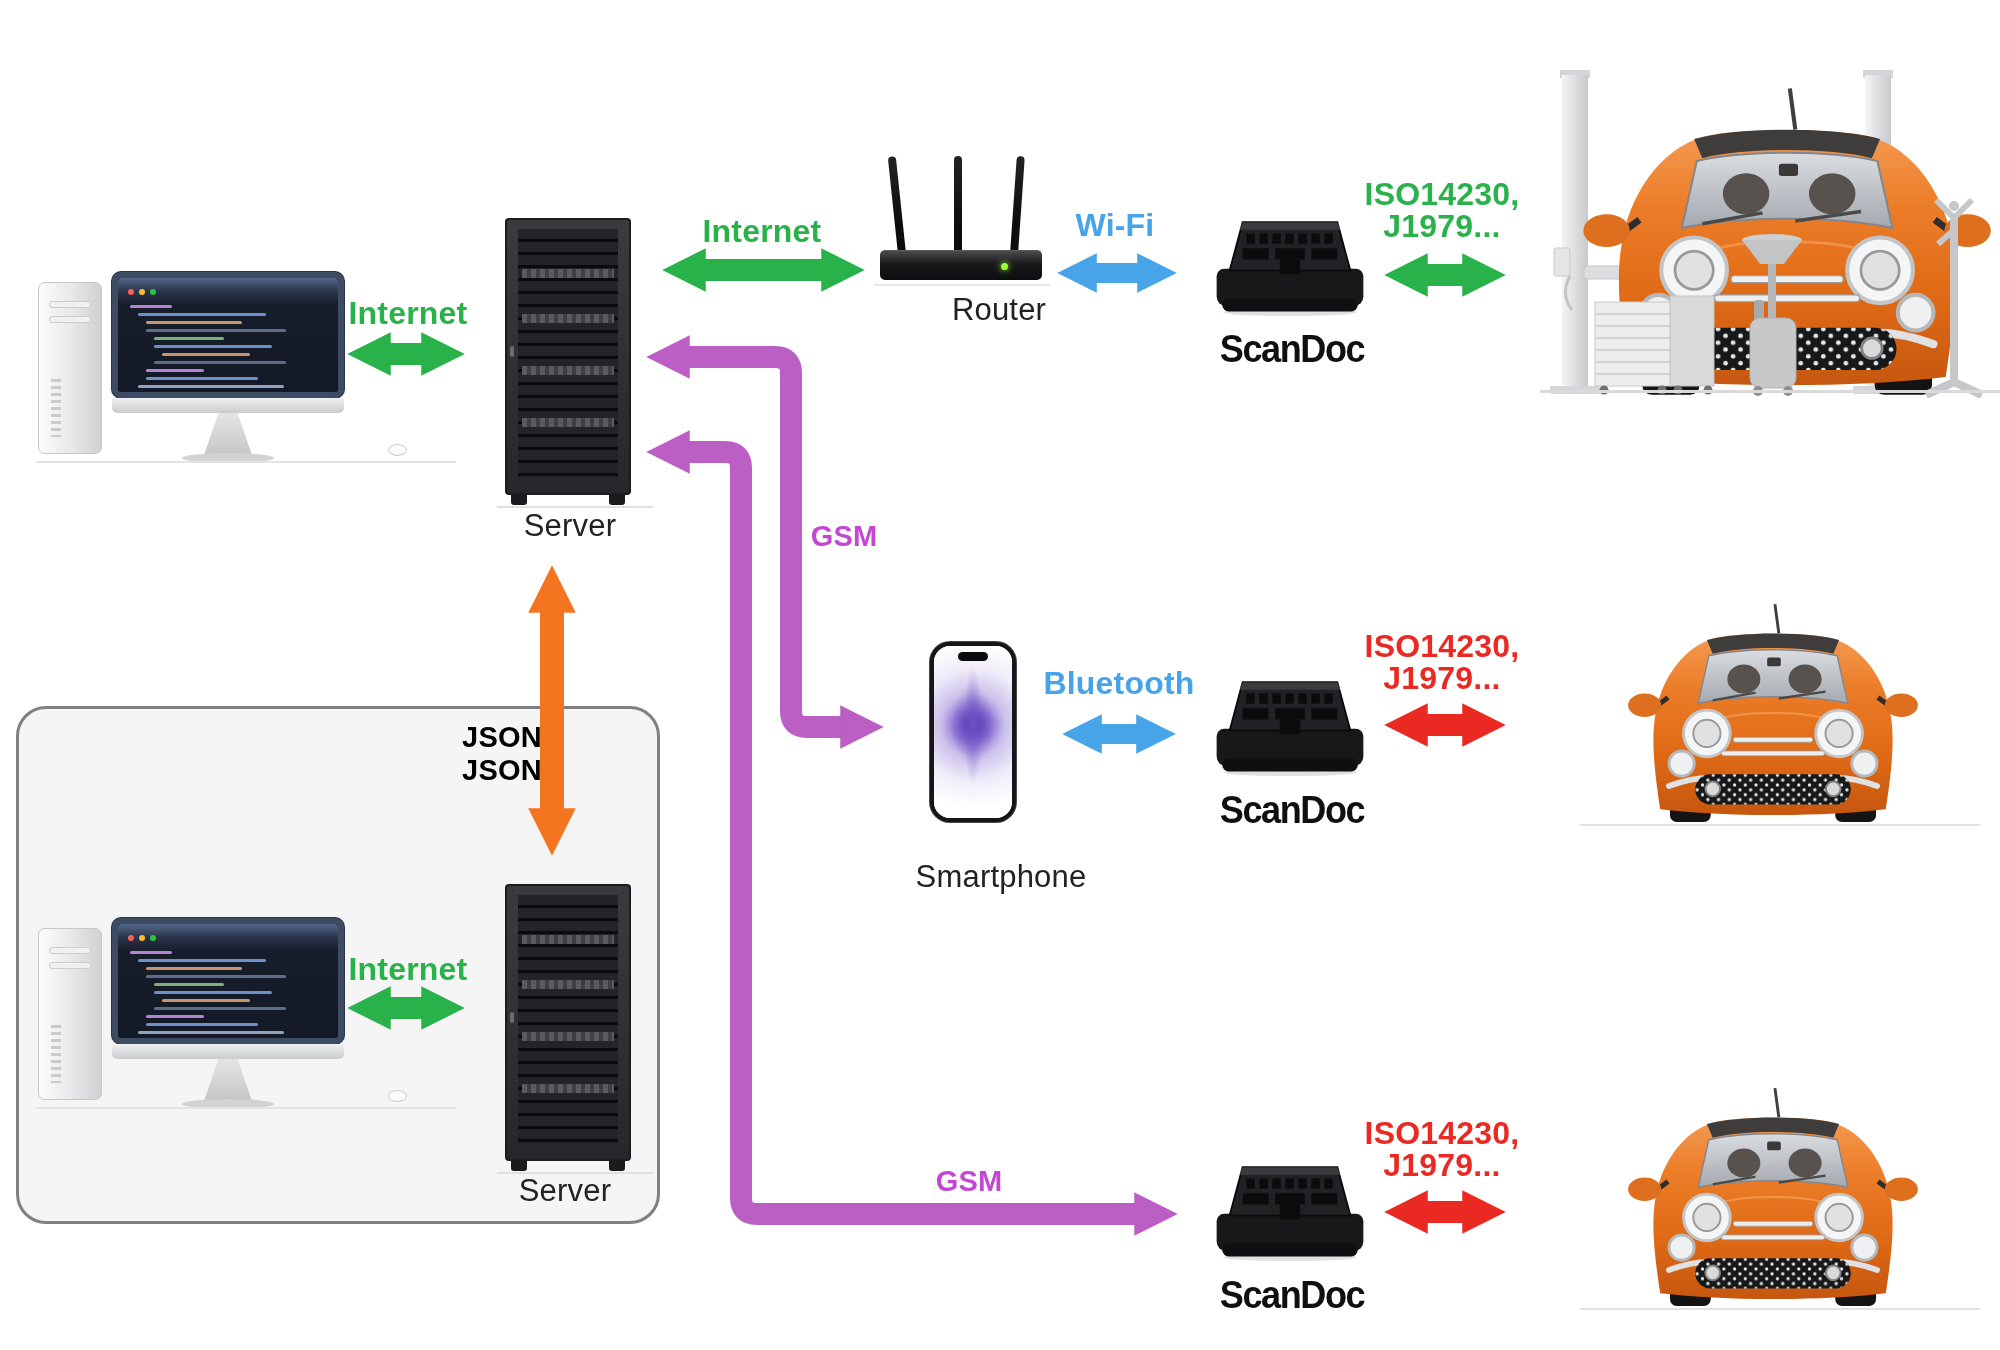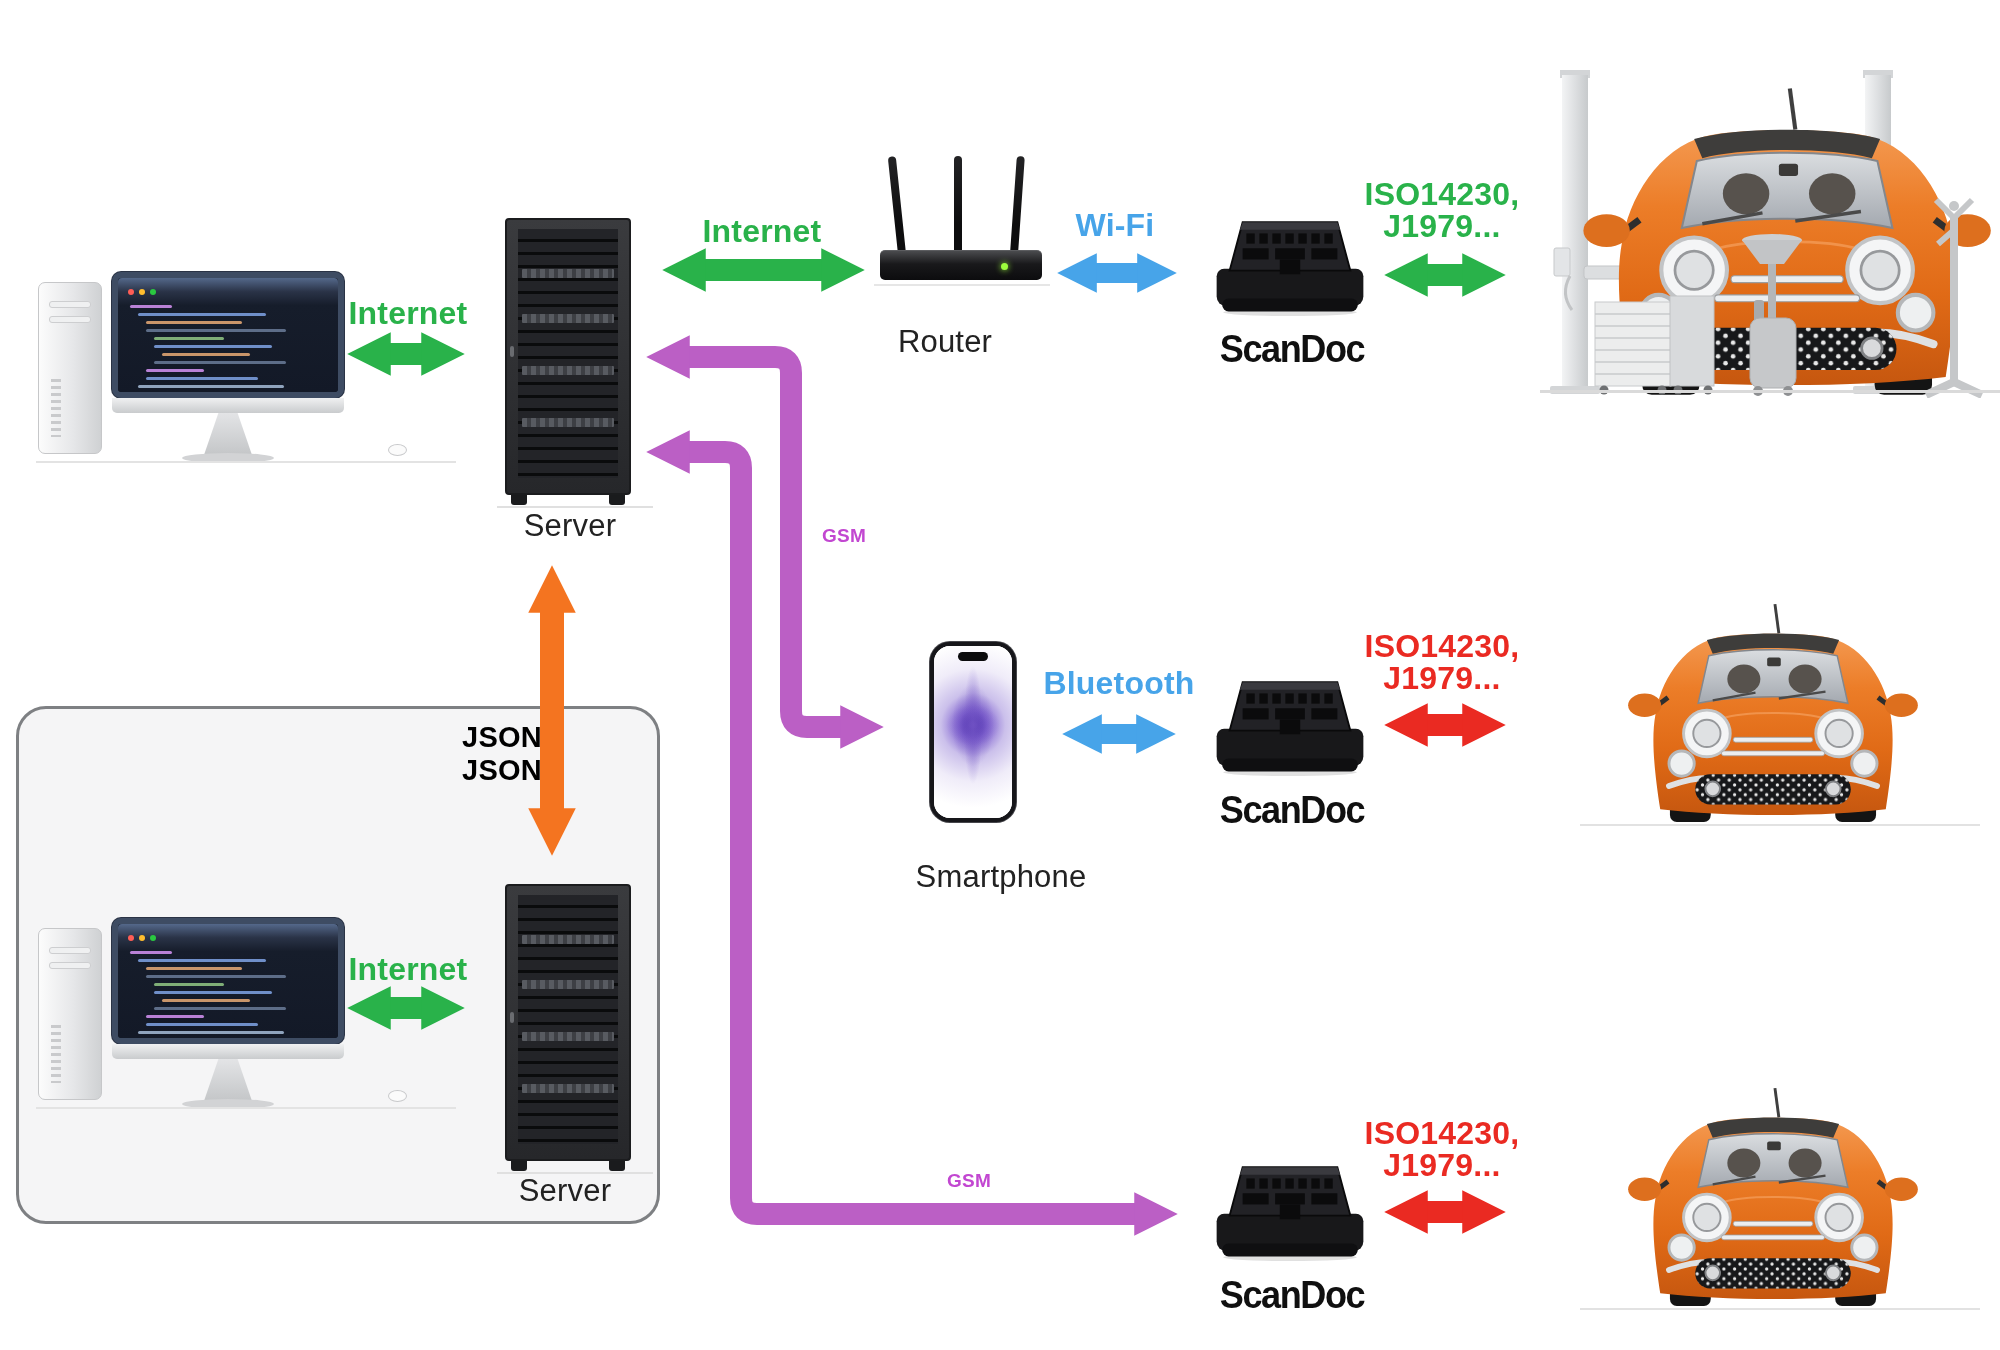--- a/index.html
+++ b/index.html
@@ -6,21 +6,21 @@
   .stage{position:relative;width:2000px;height:1350px;background:#ffffff;overflow:hidden;
          font-family:"Liberation Sans",sans-serif;}
   .stage *, .stage *::before, .stage *::after{box-sizing:border-box;}
   .abs{position:absolute;}
 
   
   .lab{position:absolute;transform:translate(-50%,-50%);white-space:nowrap;font-weight:bold;
        font-size:32px;z-index:6;letter-spacing:.2px;}
   .lab.green{color:#29b24a;}
   .lab.blue{color:#47a4e9;}
-  .lab.purple{color:#c247d1;font-size:19px;}
+  .lab.purple{color:#c247d1;font-size:29px;}
   .lab.orange{color:#000000;font-size:29px;}
   .lab.node{color:#222;font-weight:normal;font-size:31px;}
   .lab.sd{color:#101010;font-size:38px;font-weight:bold;letter-spacing:-1.5px;
           transform:translate(-50%,-50%) scaleX(.95);}
   .lab.iso{line-height:32px;text-align:center;}
   .lab.iso.red{color:#ea2a22;}
   .lab.iso span{display:block;}
 
   
   .gl{position:absolute;height:2px;background:#e2e2e2;z-index:1;}
@@ -246,21 +246,21 @@
 
   <div class="router" style="left:880px;top:142px;">
     <i class="ant a1"></i>
     <i class="ant a2"></i>
     <i class="ant a3"></i>
     <div class="rbody">
       <span class="led"></span>
     </div>
     <div class="rl"></div>
   </div>
-  <div class="lab node" style="left:945px;top:310px;margin-top:32px;">Router</div>
+  <div class="lab node" style="left:999px;top:310px;">Router</div>
 
   <svg class="obd" style="left:1206px;top:213px;" viewBox="0 0 170 112">
       <use href="#obdsym" xlink:href="#obdsym"></use>
     </svg>
   <div class="lab sd" style="left:1292px;top:349px;">ScanDoc</div>
 
   <svg class="obd" style="left:1206px;top:673px;" viewBox="0 0 170 112">
       <use href="#obdsym" xlink:href="#obdsym"></use>
     </svg>
   <div class="lab sd" style="left:1292px;top:810px;">ScanDoc</div>

